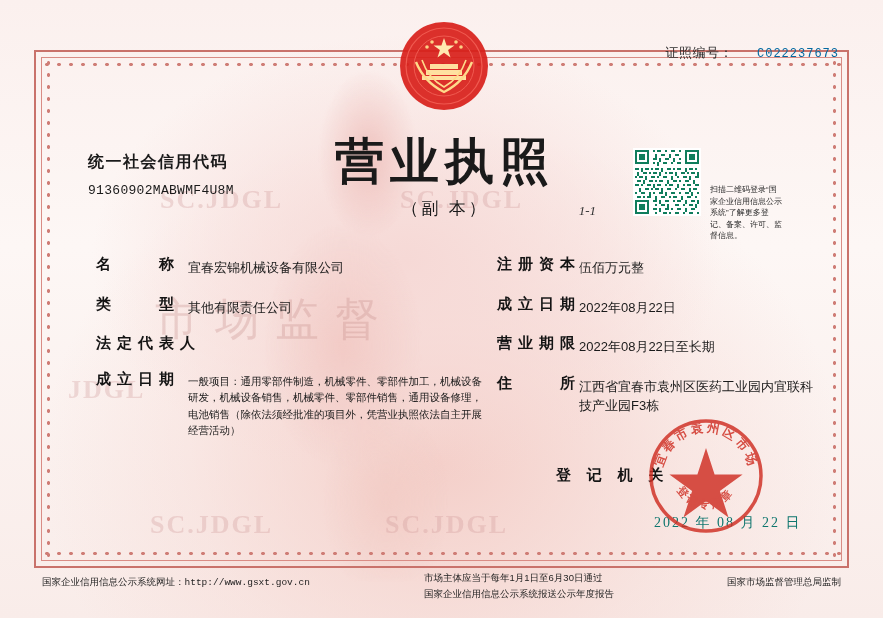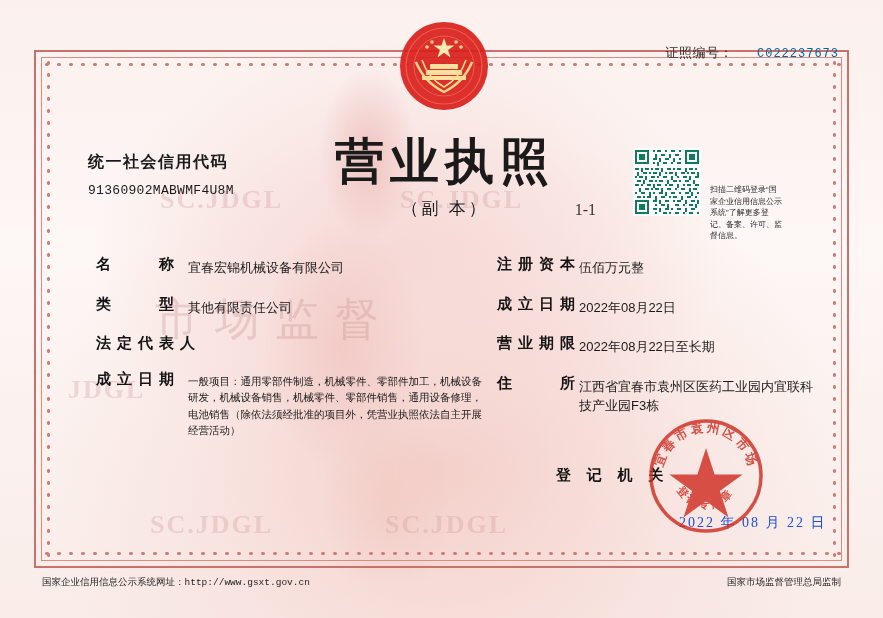--- a/index.html
+++ b/index.html
@@ -161,23 +161,24 @@
     font-family: "Liberation Serif", serif;
     font-size: 17px;
     color: #1a1a1a;
     letter-spacing: 3px;
     position: relative;
   }
   .title-sub .copies {
     position: absolute;
     right: -6px;
     bottom: 1px;
-    font-size: 16px;
+    font-size: 13px;
     letter-spacing: 0;
     color: #333;
+    font-style: italic;
   }
 
   
   .code-block {
     position: absolute;
     left: 88px;
     top: 152px;
   }
   .code-label {
     font-family: "Liberation Serif", serif;
@@ -266,23 +267,22 @@
     font-weight: bold;
     color: #141414;
     letter-spacing: 6px;
   }
   .reg-date {
     position: absolute;
     left: 654px;
     top: 514px;
     font-family: "Liberation Serif", serif;
     font-size: 14px;
-    color: #1d4ed8;
+    color: #0f766e;
     letter-spacing: 2px;
-    margin-left: 25px;
   }
 
   
   .seal {
     position: absolute;
     left: 640px;
     top: 410px;
     width: 132px;
     height: 132px;
     opacity: 0.82;
@@ -596,16 +596,20 @@
       <text font-family="Liberation Serif, serif" font-size="11" font-weight="bold" fill="#cf2d22" letter-spacing="3">
         <textPath href="#sealBottom" startOffset="14%">登记专用章</textPath>
       </text>
     </svg>
   </div>
 
   <div class="footer">
     <div class="footer-left">
       <span>国家企业信用信息公示系统网址：</span><span class="url">http://www.gsxt.gov.cn</span>
     </div>
+    <div class="footer-center">
+      <div>市场主体应当于每年1月1日至6月30日通过</div>
+      <div>国家企业信用信息公示系统报送公示年度报告</div>
+    </div>
     <div class="footer-right">国家市场监督管理总局监制</div>
   </div>
 
 </div>
 
 </body></html>

